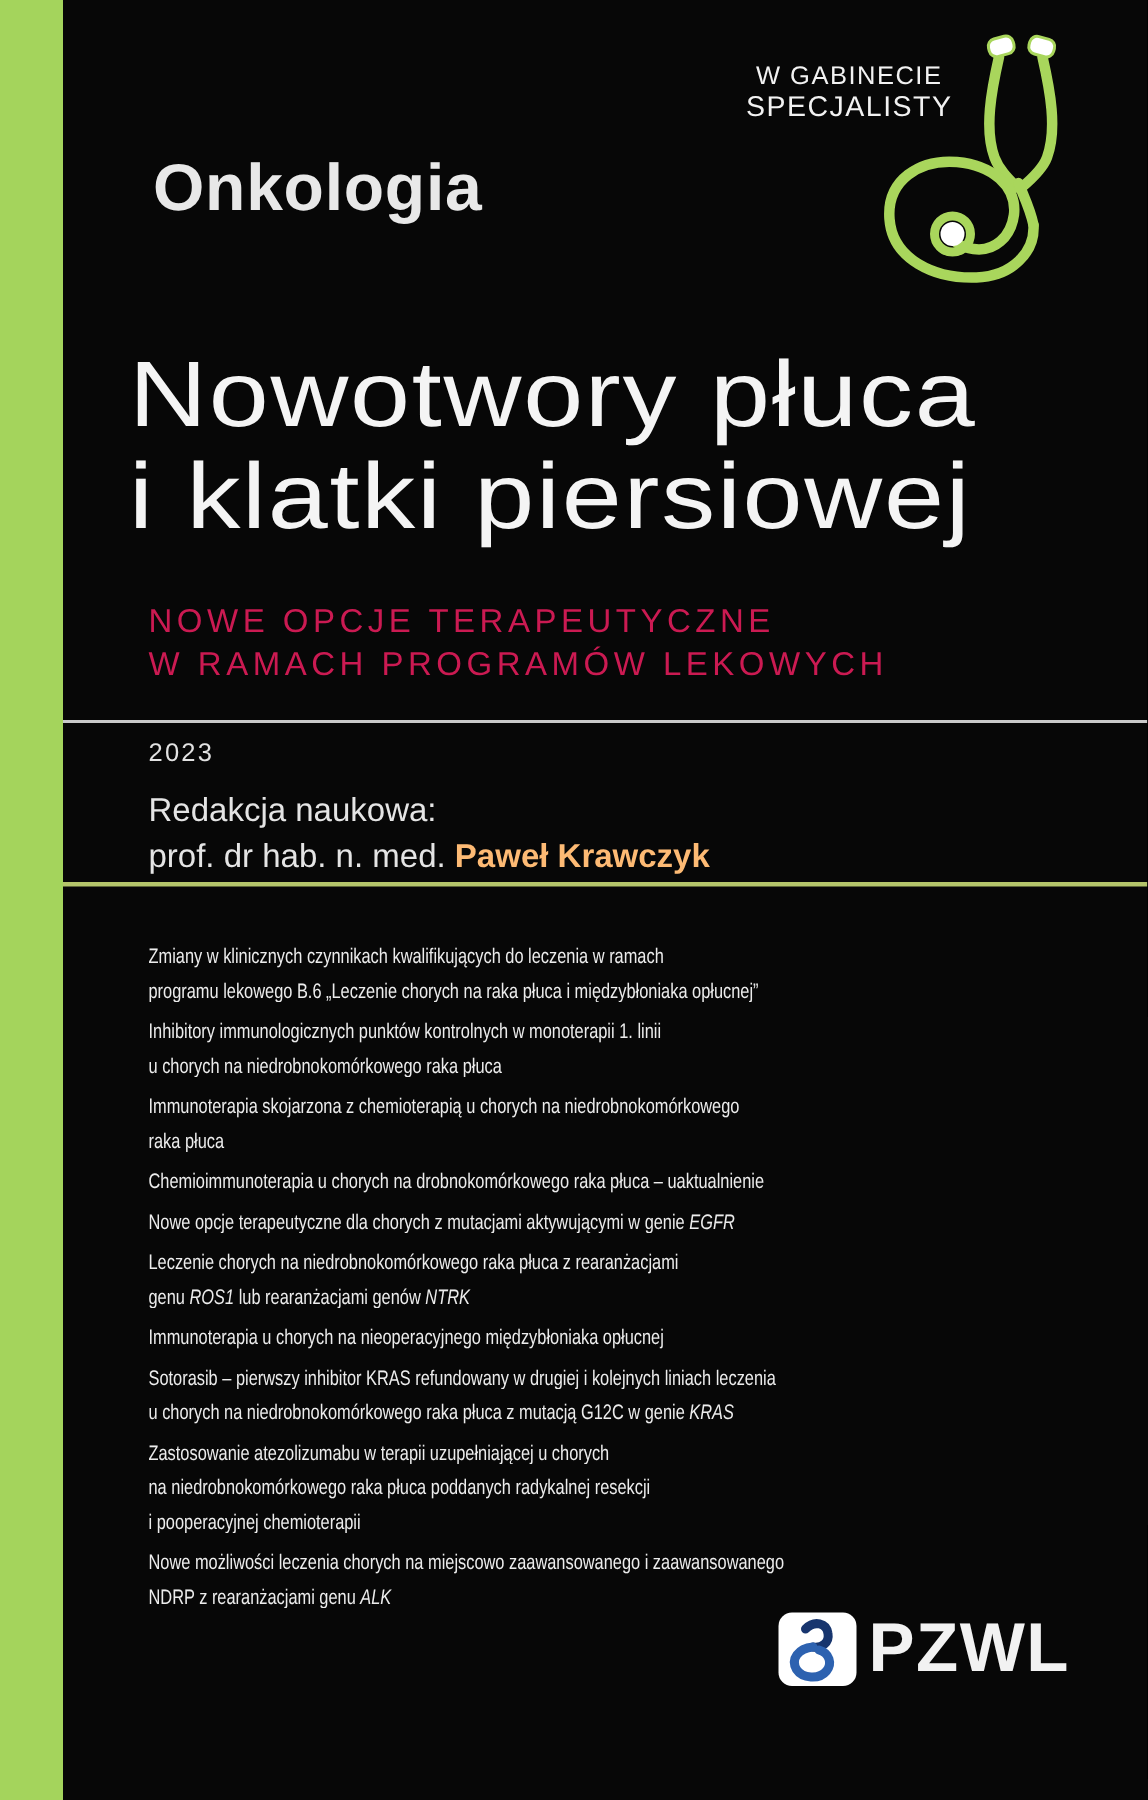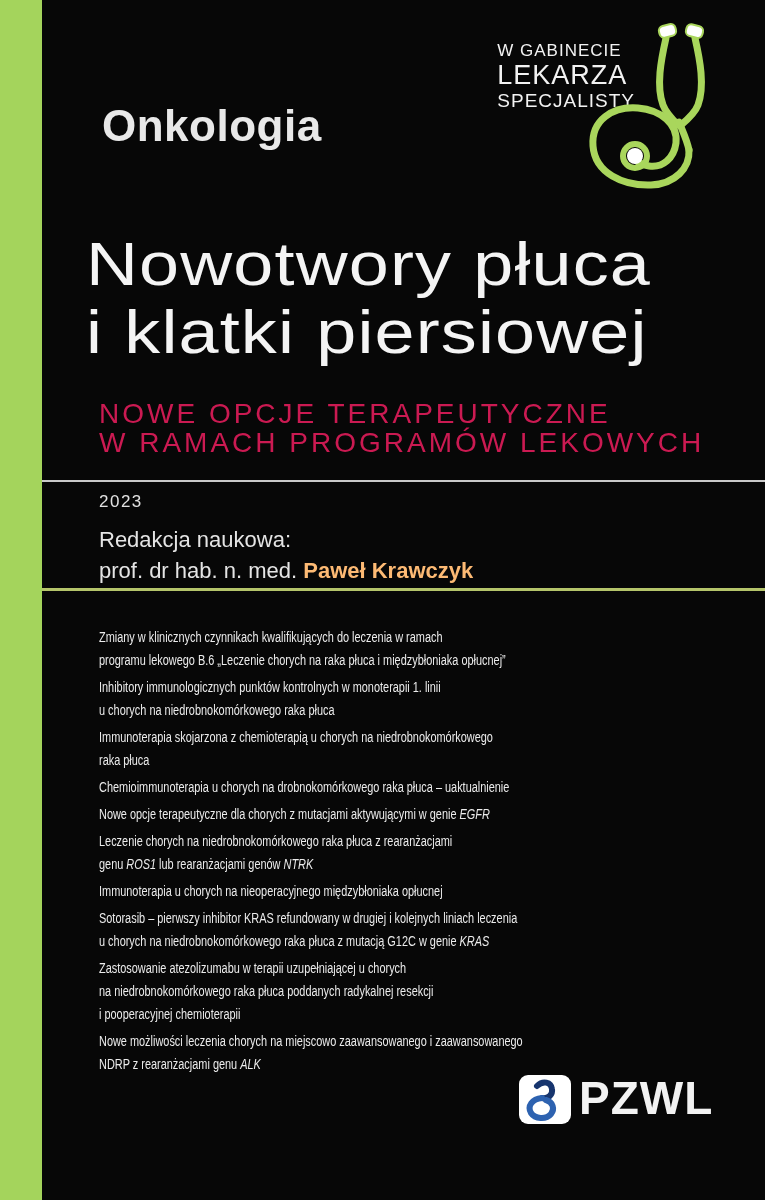--- a/index.html
+++ b/index.html
@@ -3,32 +3,32 @@
 <meta charset="utf-8">
 <style>
   html,body{margin:0;padding:0;background:#000;}
   .cover{
     position:relative;width:765px;height:1200px;overflow:hidden;
     background:#070707;
     font-family:"Liberation Sans",sans-serif;color:#ececec;
   }
   .stripe{position:absolute;left:0;top:0;width:42px;height:1200px;background:var(--accent-green,#a4d45c);}
   
-  .series{position:absolute;top:42px;right:130px;text-align:left;color:#f2f2f2;line-height:1.05;}
+  .series{position:absolute;top:42px;right:130px;text-align:center;color:#f2f2f2;line-height:1.05;}
   .series .l1{font-size:17px;letter-spacing:1px;}
   .series .l2{font-size:27px;letter-spacing:1px;margin-top:1px;}
   .series .l3{font-size:19px;letter-spacing:1px;margin-top:2px;}
   .steth{position:absolute;left:583px;top:8px;}
   
   .category{position:absolute;left:102px;top:101px;font-size:44px;font-weight:bold;color:#e8e8e8;letter-spacing:0.5px;}
   
   .title{position:absolute;left:86px;top:230px;font-size:62px;line-height:68px;color:#f4f4f4;font-weight:400;}
   .title .tline{white-space:nowrap;transform:scaleX(1.16);transform-origin:0 50%;letter-spacing:1px;}
   
-  .subtitle{position:absolute;left:99px;top:399px;font-size:28px;line-height:29px;letter-spacing:3px;color:var(--subtitle-red,#cb1a52);}
+  .subtitle{position:absolute;left:99px;top:399px;font-size:22px;line-height:29px;letter-spacing:3px;color:var(--subtitle-red,#cb1a52);}
   .subtitle div{white-space:nowrap;}
   .rule{position:absolute;left:42px;width:723px;}
   .rule.white{top:480px;height:2px;background:var(--rule-white,#c9c9c9);}
   .rule.green{top:588px;height:3px;background:var(--rule-green,#b4c46a);}
   .year{position:absolute;left:99px;top:492px;font-size:17px;letter-spacing:1.5px;color:#e2e2e2;}
   .editors{position:absolute;left:99px;top:524px;font-size:22px;line-height:31px;color:#e4e4e4;}
   .editors b{font-weight:bold;color:#fdba74;}
   
   .topics{position:absolute;left:99px;top:626px;width:645px;font-size:14px;line-height:23px;color:#ececec;}
   .topic{margin-bottom:4px;}
@@ -40,21 +40,20 @@
 </style>
 </head>
 <body>
 
 <div class="cover">
 
   <div class="stripe"></div>
 
   <div class="series">
     <div class="l1">W GABINECIE</div>
-    <div class="l2">LEKARZA</div>
     <div class="l3">SPECJALISTY</div>
   </div>
 
   <svg class="steth" width="182" height="192" viewBox="0 0 182 192">
     <g fill="none" stroke="#a9d65c" stroke-width="7" stroke-linecap="round">
 
       <path d="M 83,30 C 78,52 73,78 80,97 C 83,105 89,111 95,117"></path>
 
       <path d="M 112,30 C 117,52 122,78 115,97 C 112,105 104,112 98,117"></path>
 

